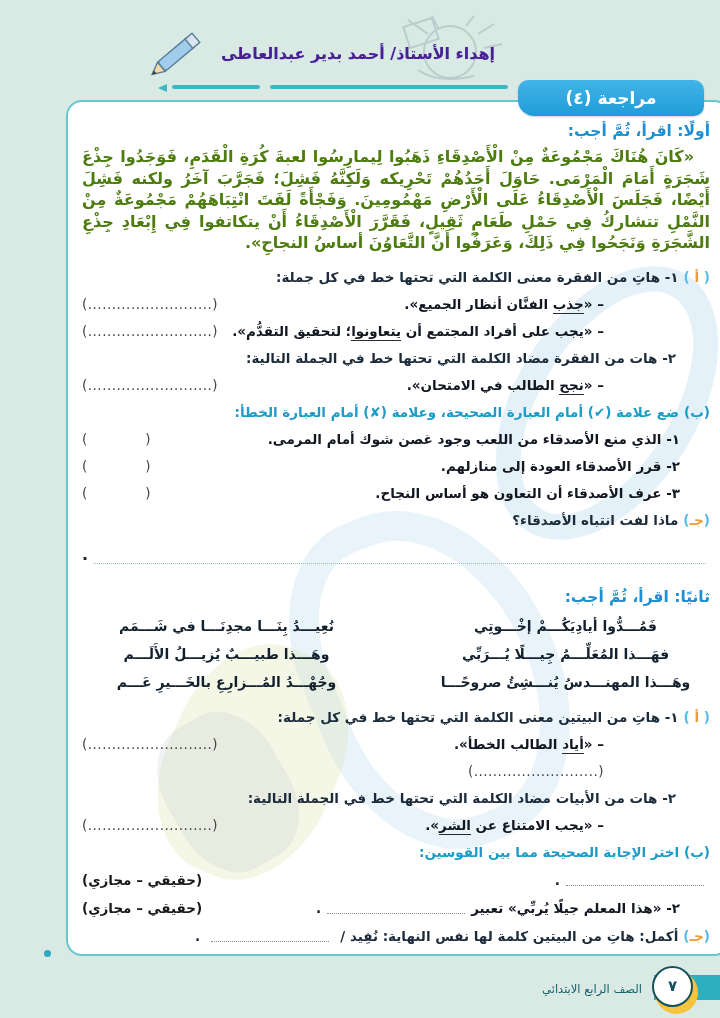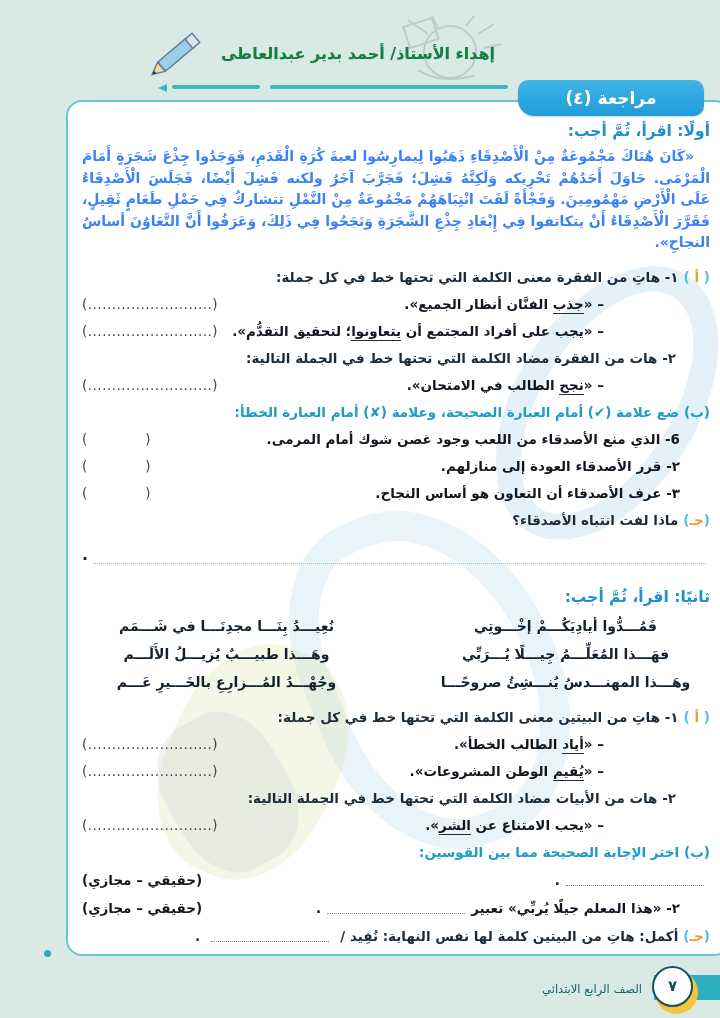--- a/index.html
+++ b/index.html
@@ -6,21 +6,21 @@
   body{
     width:720px;height:1018px;position:relative;overflow:hidden;
     background:#d9eae4;
     font-family:"DejaVu Sans","Liberation Sans",sans-serif;
   }
   .page{position:absolute;inset:0;}
 
   
   .dedication{
     position:absolute;top:44px;left:208px;width:300px;text-align:center;
-    color:#15803d;font-weight:bold;font-size:16px;z-index:3;direction:rtl;
+    color:#4c1d95;font-weight:bold;font-size:16px;z-index:3;direction:rtl;
     text-shadow:0 0 1px rgba(42,144,217,.35);
   }
   .pencil{position:absolute;top:28px;left:142px;z-index:3;transform:rotate(-12deg);}
   .doodle{position:absolute;top:14px;left:388px;opacity:.45;z-index:1;}
   .ded-line{position:absolute;top:84px;left:158px;width:352px;height:6px;z-index:2;}
   .ded-line .seg{position:absolute;top:1px;height:3.5px;background:#3db6c6;border-radius:2px;}
   .ded-line .tip{position:absolute;top:0;left:0;width:0;height:0;
     border-top:4px solid transparent;border-bottom:4px solid transparent;border-right:9px solid #3db6c6;}
 
   .badge{
@@ -43,21 +43,21 @@
   .wm{position:absolute;pointer-events:none;z-index:0;}
   .wm-a{top:150px;right:30px;width:130px;height:250px;border:26px solid rgba(170,208,236,.30);border-radius:50%;transform:rotate(32deg);}
   .wm-b{top:400px;right:170px;width:190px;height:290px;border:30px solid rgba(170,208,236,.26);border-radius:42% 58% 50% 50%;transform:rotate(-22deg);}
   .wm-c{top:540px;right:390px;width:170px;height:240px;background:rgba(214,228,164,.28);border-radius:45%;transform:rotate(24deg);}
   .wm-d{top:610px;right:440px;width:120px;height:160px;background:rgba(190,195,200,.22);border-radius:40%;transform:rotate(-30deg);}
   .content{position:relative;z-index:1;}
 
   
   .sec-title{margin:0 0 6px;font-size:15.5px;font-weight:bold;color:#1e8fd0;}
   .passage{
-    margin:2px 0 10px;font-size:14px;line-height:21.5px;font-weight:bold;color:#3b82f6;
+    margin:2px 0 10px;font-size:16px;line-height:21.5px;font-weight:bold;color:#4d7c0f;
     text-align:justify;text-indent:16px;
   }
 
   .qhead{min-height:27px;display:flex;align-items:center;gap:5px;font-size:13.5px;font-weight:bold;color:#1c2b3a;}
   .qhead.teal, .qhead.teal .qtext{color:#1d9bc9;}
   .plabel{white-space:pre;font-weight:bold;}
   .plabel .paren{color:#55bde8;}
   .plabel .letter{color:#f09c3a;}
   .plabel.tealer .paren,.plabel.tealer .letter{color:#1d9bc9;}
 
@@ -158,21 +158,21 @@
         <span class="sentence"><span>– «</span><span class="uword">نجح</span><span> الطالب في الامتحان».</span></span>
         <span class="blank">(..........................)</span>
       </div>
 
       <div class="qhead teal">
         <span class="plabel tealer"><span class="paren">(</span><span class="letter">ب</span><span class="paren">)</span></span>
         <span class="qtext">ضع علامة (✔) أمام العبارة الصحيحة، وعلامة (✘) أمام العبارة الخطأ:</span>
       </div>
 
       <div class="qrow indent-stmt">
-        <span>6- الذي منع الأصدقاء من اللعب وجود غصن شوك أمام المرمى.</span>
+        <span>١- الذي منع الأصدقاء من اللعب وجود غصن شوك أمام المرمى.</span>
         <span class="blank">(            )</span>
       </div>
       <div class="qrow indent-stmt">
         <span>٢- قرر الأصدقاء العودة إلى منازلهم.</span>
         <span class="blank">(            )</span>
       </div>
       <div class="qrow indent-stmt">
         <span>٣- عرف الأصدقاء أن التعاون هو أساس النجاح.</span>
         <span class="blank">(            )</span>
       </div>
@@ -208,21 +208,20 @@
 
       <div class="qhead">
         <span class="plabel"><span class="paren">(</span> <span class="letter">أ</span> <span class="paren">)</span></span>
         <span class="qtext">١- هاتِ من البيتين معنى الكلمة التي تحتها خط في كل جملة:</span>
       </div>
       <div class="qrow indent-bullet">
         <span class="sentence"><span>– «</span><span class="uword">أياد</span><span> الطالب الخطأ».</span></span>
         <span class="blank">(..........................)</span>
       </div>
       <div class="qrow indent-bullet">
-        <span class="sentence"><span>– «</span><span class="uword">يُقيم</span><span> الوطن المشروعات».</span></span>
         <span class="blank">(..........................)</span>
       </div>
 
       <div class="qhead indent-num">
         <span class="qtext">٢- هات من الأبيات مضاد الكلمة التي تحتها خط في الجملة التالية:</span>
       </div>
       <div class="qrow indent-bullet">
         <span class="sentence"><span>– «يجب الامتناع عن </span><span class="uword">الشر</span><span>».</span></span>
         <span class="blank">(..........................)</span>
       </div>

